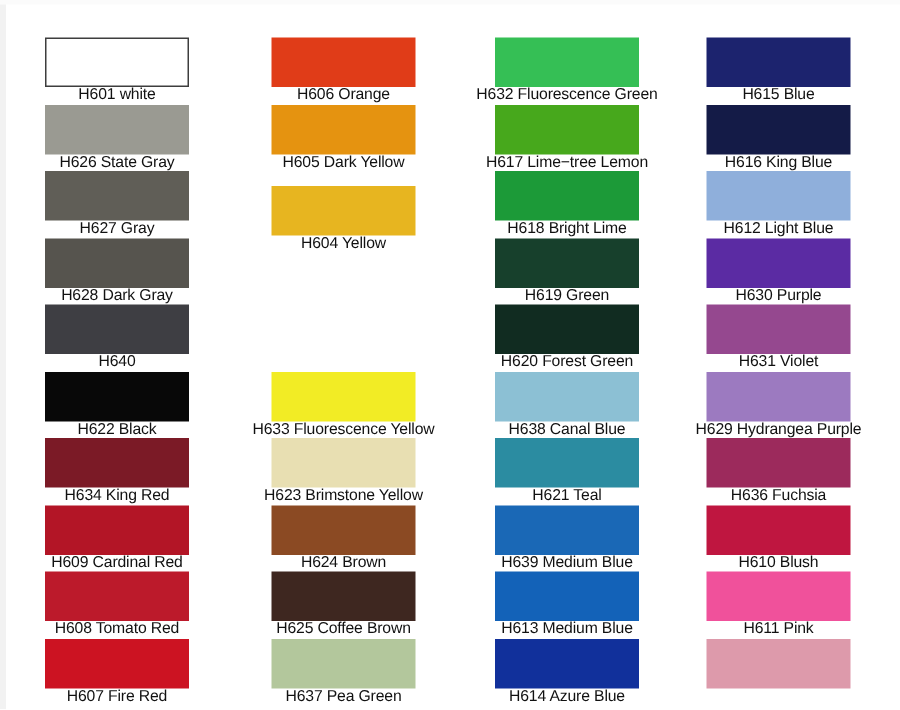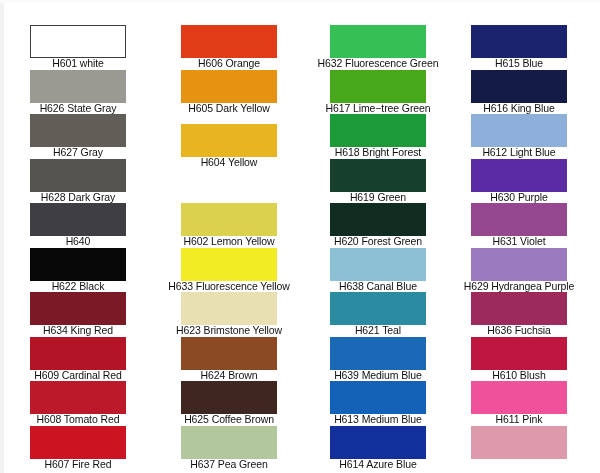--- a/index.html
+++ b/index.html
@@ -146,24 +146,20 @@
           <div class="swatch-label">H606 Orange</div>
         </div>
       <div class="swatch-cell" style="top:69.5px">
           <div class="swatch-chip" style="background-color: rgb(229, 147, 16);"></div>
           <div class="swatch-label">H605 Dark Yellow</div>
         </div>
       <div class="swatch-cell" style="top:124px">
           <div class="swatch-chip" style="background-color: rgb(231, 181, 32);"></div>
           <div class="swatch-label">H604  Yellow</div>
         </div>
-      <div class="swatch-cell" style="top:203px">
-          <div class="swatch-chip" style="background-color: rgb(220, 209, 76);"></div>
-          <div class="swatch-label">H602 Lemon Yellow</div>
-        </div>
       <div class="swatch-cell" style="top:247.5px">
           <div class="swatch-chip" style="background-color: rgb(242, 236, 37);"></div>
           <div class="swatch-label">H633 Fluorescence Yellow</div>
         </div>
       <div class="swatch-cell" style="top:292px">
           <div class="swatch-chip" style="background-color: rgb(232, 223, 178);"></div>
           <div class="swatch-label">H623 Brimstone Yellow</div>
         </div>
       <div class="swatch-cell" style="top:336.5px">
           <div class="swatch-chip" style="background-color: rgb(139, 74, 35);"></div>
@@ -179,25 +175,25 @@
         </div>
     </div>
 
     <div class="column col-2">
       <div class="swatch-cell" style="top:25px">
           <div class="swatch-chip" style="background-color: rgb(53, 191, 85);"></div>
           <div class="swatch-label">H632 Fluorescence Green</div>
         </div>
       <div class="swatch-cell" style="top:69.5px">
           <div class="swatch-chip" style="background-color: rgb(71, 168, 28);"></div>
-          <div class="swatch-label">H617 Lime−tree Green</div>
+          <div class="swatch-label">H617 Lime−tree Lemon</div>
         </div>
       <div class="swatch-cell" style="top:114px">
           <div class="swatch-chip" style="background-color: rgb(28, 154, 56);"></div>
-          <div class="swatch-label">H618 Bright Forest</div>
+          <div class="swatch-label">H618 Bright Lime</div>
         </div>
       <div class="swatch-cell" style="top:158.5px">
           <div class="swatch-chip" style="background-color: rgb(23, 64, 44);"></div>
           <div class="swatch-label">H619  Green</div>
         </div>
       <div class="swatch-cell" style="top:203px">
           <div class="swatch-chip" style="background-color: rgb(17, 44, 33);"></div>
           <div class="swatch-label">H620 Forest Green</div>
         </div>
       <div class="swatch-cell" style="top:247.5px">

